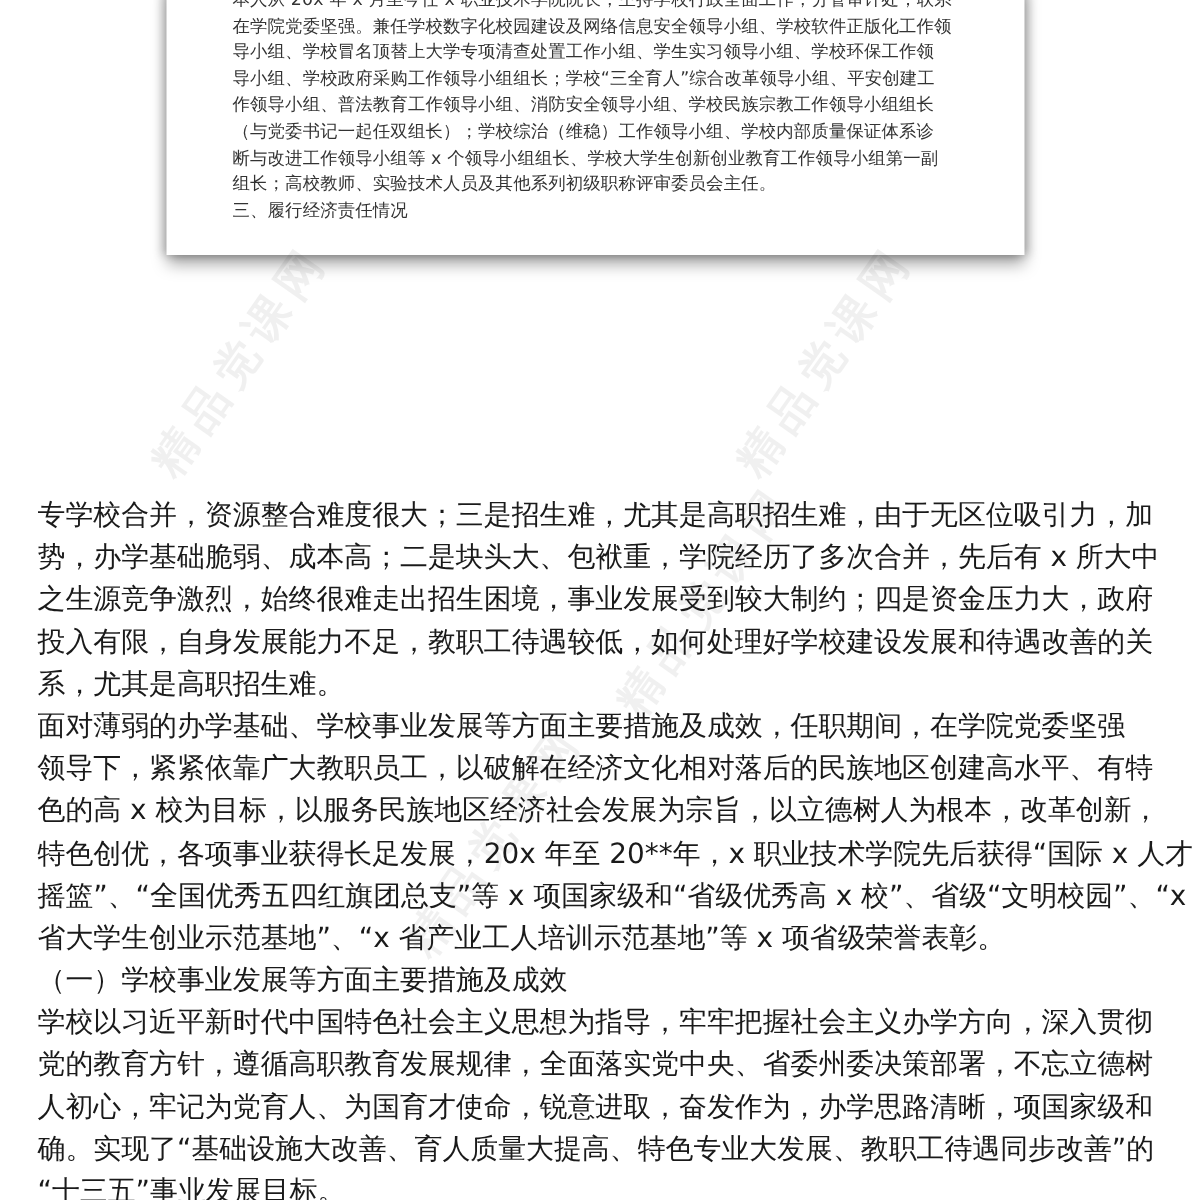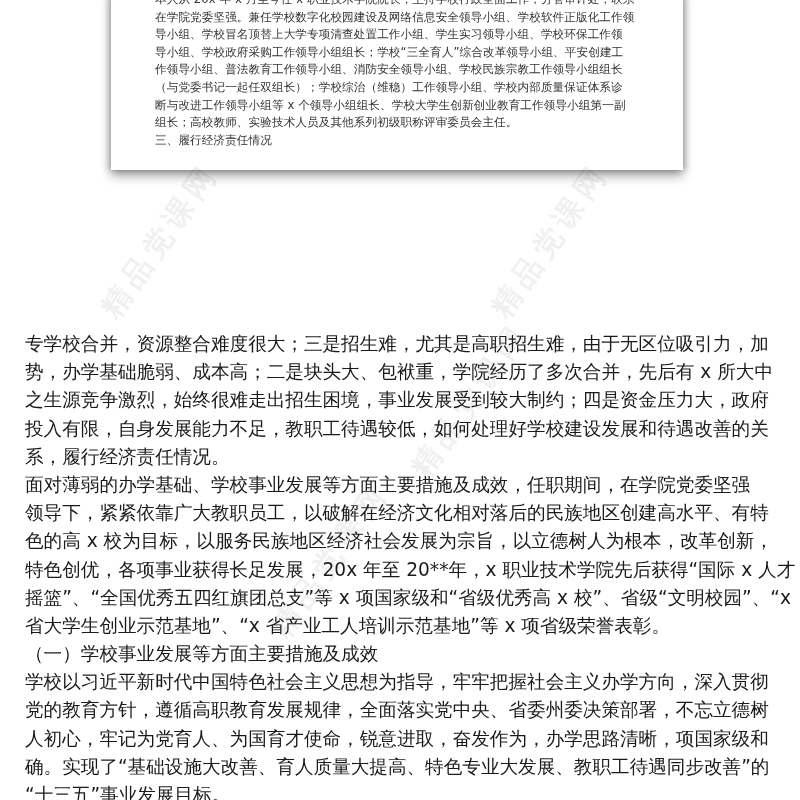--- a/index.html
+++ b/index.html
@@ -52,21 +52,21 @@
 <div class="watermark" style="left:70px; top:220px;">精品党课网</div>
 <div class="watermark" style="left:460px; top:220px;">精品党课网</div>
 <div class="watermark" style="left:380px; top:380px;">精品党课网</div>
 <div class="watermark" style="left:240px; top:540px;">精品党课网</div>
 
 <div class="body-text">
   <span class="line">专学校合并，资源整合难度很大；三是招生难，尤其是高职招生难，由于无区位吸引力，加</span>
   <span class="line">势，办学基础脆弱、成本高；二是块头大、包袱重，学院经历了多次合并，先后有 x 所大中</span>
   <span class="line">之生源竞争激烈，始终很难走出招生困境，事业发展受到较大制约；四是资金压力大，政府</span>
   <span class="line">投入有限，自身发展能力不足，教职工待遇较低，如何处理好学校建设发展和待遇改善的关</span>
-  <span class="line">系，履行经济责任情况。</span>
+  <span class="line">系，尤其是高职招生难。</span>
   <span class="line">面对薄弱的办学基础、学校事业发展等方面主要措施及成效，任职期间，在学院党委坚强</span>
   <span class="line">领导下，紧紧依靠广大教职员工，以破解在经济文化相对落后的民族地区创建高水平、有特</span>
   <span class="line">色的高 x 校为目标，以服务民族地区经济社会发展为宗旨，以立德树人为根本，改革创新，</span>
   <span class="line">特色创优，各项事业获得长足发展，20x 年至 20**年，x 职业技术学院先后获得“国际 x 人才</span>
   <span class="line">摇篮”、“全国优秀五四红旗团总支”等 x 项国家级和“省级优秀高 x 校”、省级“文明校园”、“x</span>
   <span class="line">省大学生创业示范基地”、“x 省产业工人培训示范基地”等 x 项省级荣誉表彰。</span>
   <span class="line">（一）学校事业发展等方面主要措施及成效</span>
   <span class="line">学校以习近平新时代中国特色社会主义思想为指导，牢牢把握社会主义办学方向，深入贯彻</span>
   <span class="line">党的教育方针，遵循高职教育发展规律，全面落实党中央、省委州委决策部署，不忘立德树</span>
   <span class="line">人初心，牢记为党育人、为国育才使命，锐意进取，奋发作为，办学思路清晰，项国家级和</span>

